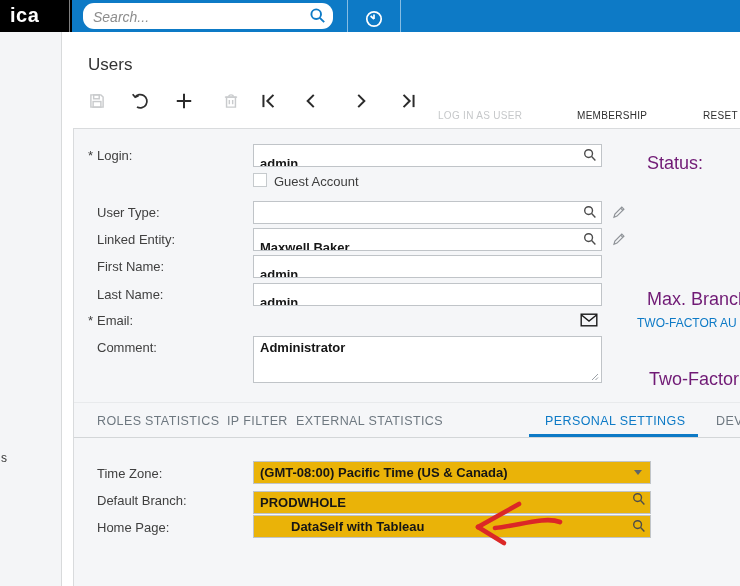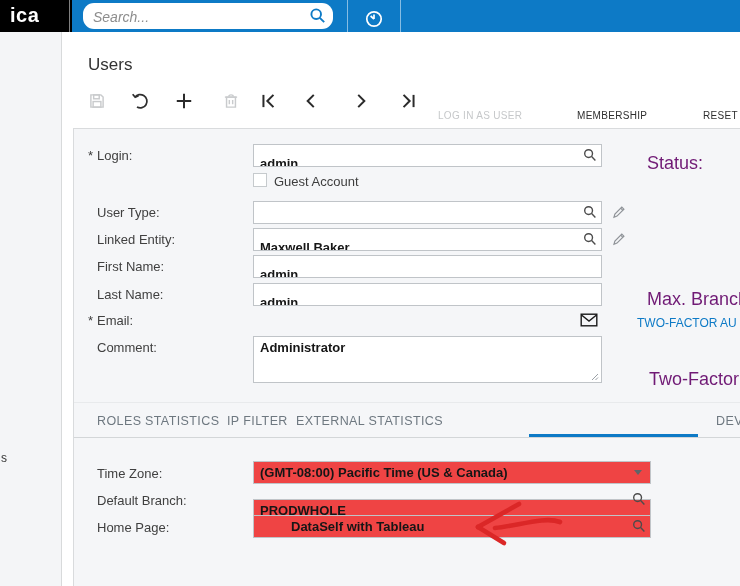--- a/index.html
+++ b/index.html
@@ -34,21 +34,21 @@
 
   
   .panel{position:absolute;left:73px;top:128px;width:667px;height:458px;background:#f5f6f8;
         border-top:1px solid #d9dbdd;border-left:1px solid #d9dbdd;box-sizing:border-box;overflow:hidden;}
   .flabel{position:absolute;left:23px;font-size:13px;color:#404040;white-space:nowrap;}
   .req{position:absolute;left:14px;font-size:13px;color:#3b3b3b;}
   .inp{position:absolute;left:179px;width:349px;height:23px;box-sizing:border-box;border:1px solid #c0c4c8;
         background:#fff;font-family:inherit;font-weight:700;font-size:13px;color:#161616;padding:16px 24px 0 6px;outline:0;}
   .inp.noicon{padding-right:6px;}
   .inp2{position:absolute;left:179px;width:398px;height:23px;box-sizing:border-box;border:1px solid #c0c4c8;
-        background:#ef4444;font-family:inherit;font-weight:700;font-size:13px;color:#161616;padding:0 24px 0 6px;outline:0;}
+        background:#eab308;font-family:inherit;font-weight:700;font-size:13px;color:#161616;padding:0 24px 0 6px;outline:0;}
   .fieldicon{position:absolute;width:14px;height:14px;cursor:pointer;}
   .pencil{position:absolute;width:16px;height:16px;cursor:pointer;}
   .cbox{position:absolute;left:179px;width:14px;height:14px;background:#fff;border:1px solid #c6cacd;
         box-sizing:border-box;cursor:pointer;}
   .cblabel{position:absolute;left:200px;font-size:13px;color:#3e3e3e;}
   .ta{position:absolute;left:179px;top:207px;width:349px;height:47px;box-sizing:border-box;border:1px solid #c0c4c8;
         background:#fff;font-family:inherit;font-weight:700;font-size:13px;color:#161616;padding:3px 6px;resize:none;outline:0;}
   .resz{position:absolute;left:515px;top:242px;}
   .rlabel{position:absolute;font-size:18px;color:#701a75;white-space:nowrap;}
   .rlink{position:absolute;font-size:12px;color:#0d7ac6;white-space:nowrap;cursor:pointer;}
@@ -205,30 +205,31 @@
     <span class="rlabel" style="left:573px;top:24px">Status:</span>
     <span class="rlabel" style="left:573px;top:160px">Max. Branch of</span>
     <span class="rlink" style="left:563px;top:187px">TWO-FACTOR AU</span>
     <span class="rlabel" style="left:575px;top:240px">Two-Factor Auth</span>
 
     <div class="tabsep"></div>
     <span class="tab" style="left:23px">ROLES</span>
     <span class="tab" style="left:71px">STATISTICS</span>
     <span class="tab" style="left:153px">IP FILTER</span>
     <span class="tab" style="left:222px">EXTERNAL STATISTICS</span>
+    <span class="tab active" style="left:471px">PERSONAL SETTINGS</span>
     <span class="tab" style="left:642px">DEVICES</span>
     <div class="tabline"></div>
     <div class="tabborder"></div>
 
     <span class="flabel" style="top:337px">Time Zone:</span>
     <input class="inp2" style="top: 332px;" value="(GMT-08:00) Pacific Time (US &amp; Canada)">
     <span class="caret"></span>
 
     <span class="flabel" style="top:364px">Default Branch:</span>
-    <input class="inp2" style="top: 370px;" value="PRODWHOLE">
+    <input class="inp2" style="top: 362px;" value="PRODWHOLE">
     <svg class="fieldicon" style="left:558px;top:363px" viewBox="0 0 14 14" fill="none" stroke="#4c4c4c" stroke-width="1.4">
         <circle cx="5.6" cy="5.6" r="3.9"></circle>
         <path d="M8.6,8.6 L12.4,12.4"></path>
       </svg>
 
     <span class="flabel" style="top:391px">Home Page:</span>
     <input class="inp2" style="top: 386px; padding-left: 37px;" value="DataSelf with Tableau">
     <svg class="fieldicon" style="left:558px;top:390px" viewBox="0 0 14 14" fill="none" stroke="#4c4c4c" stroke-width="1.4">
         <circle cx="5.6" cy="5.6" r="3.9"></circle>
         <path d="M8.6,8.6 L12.4,12.4"></path>

